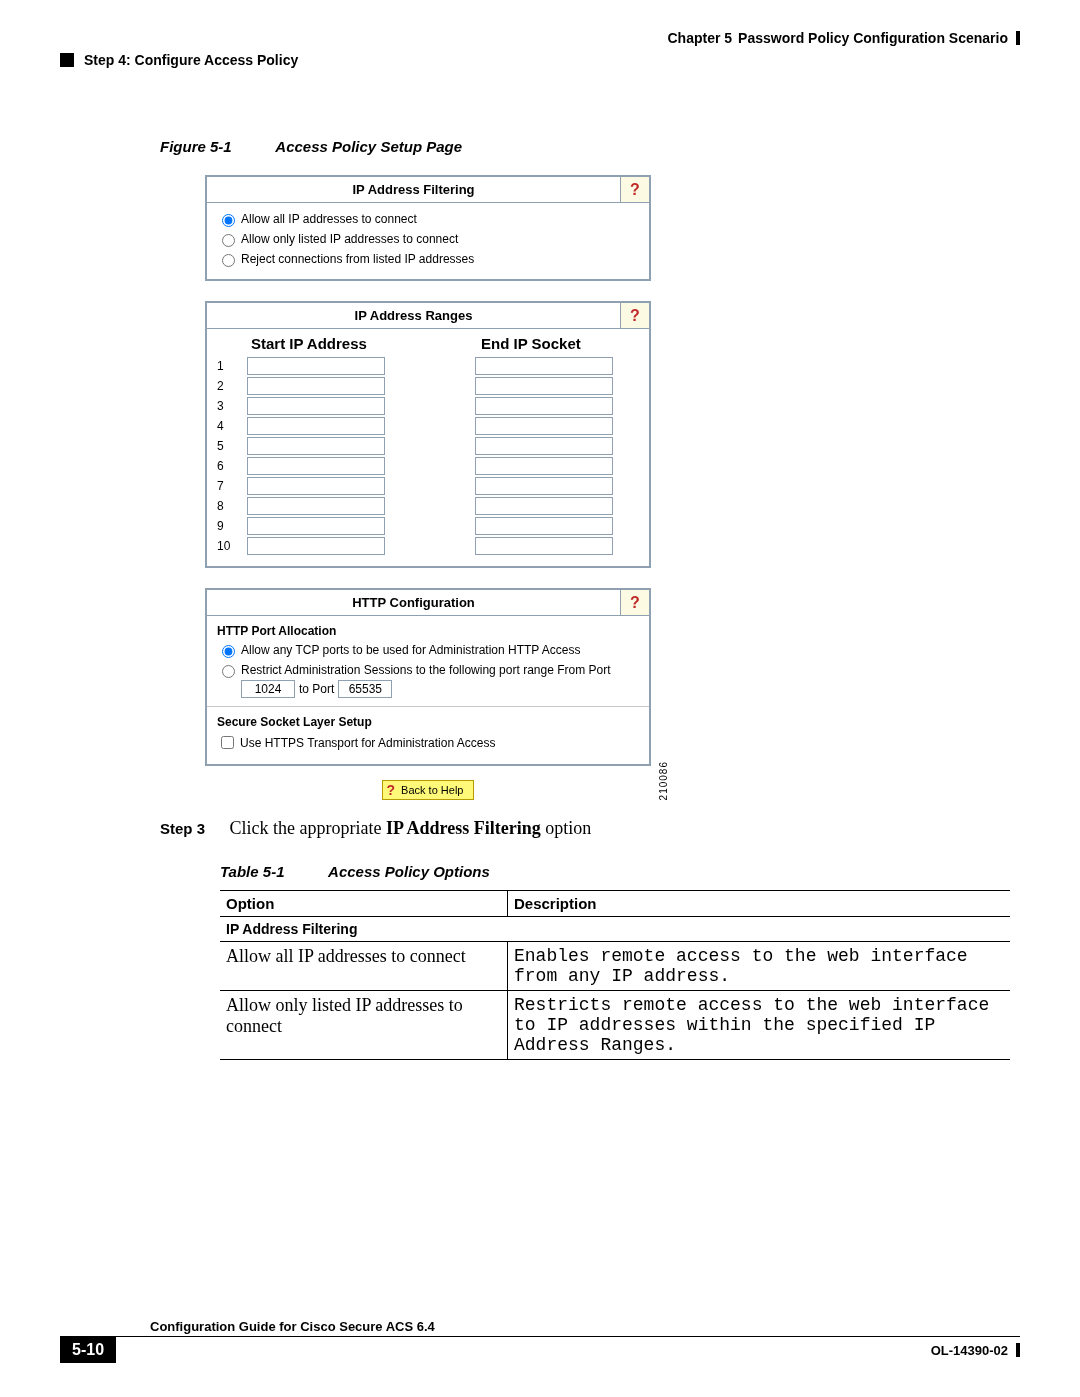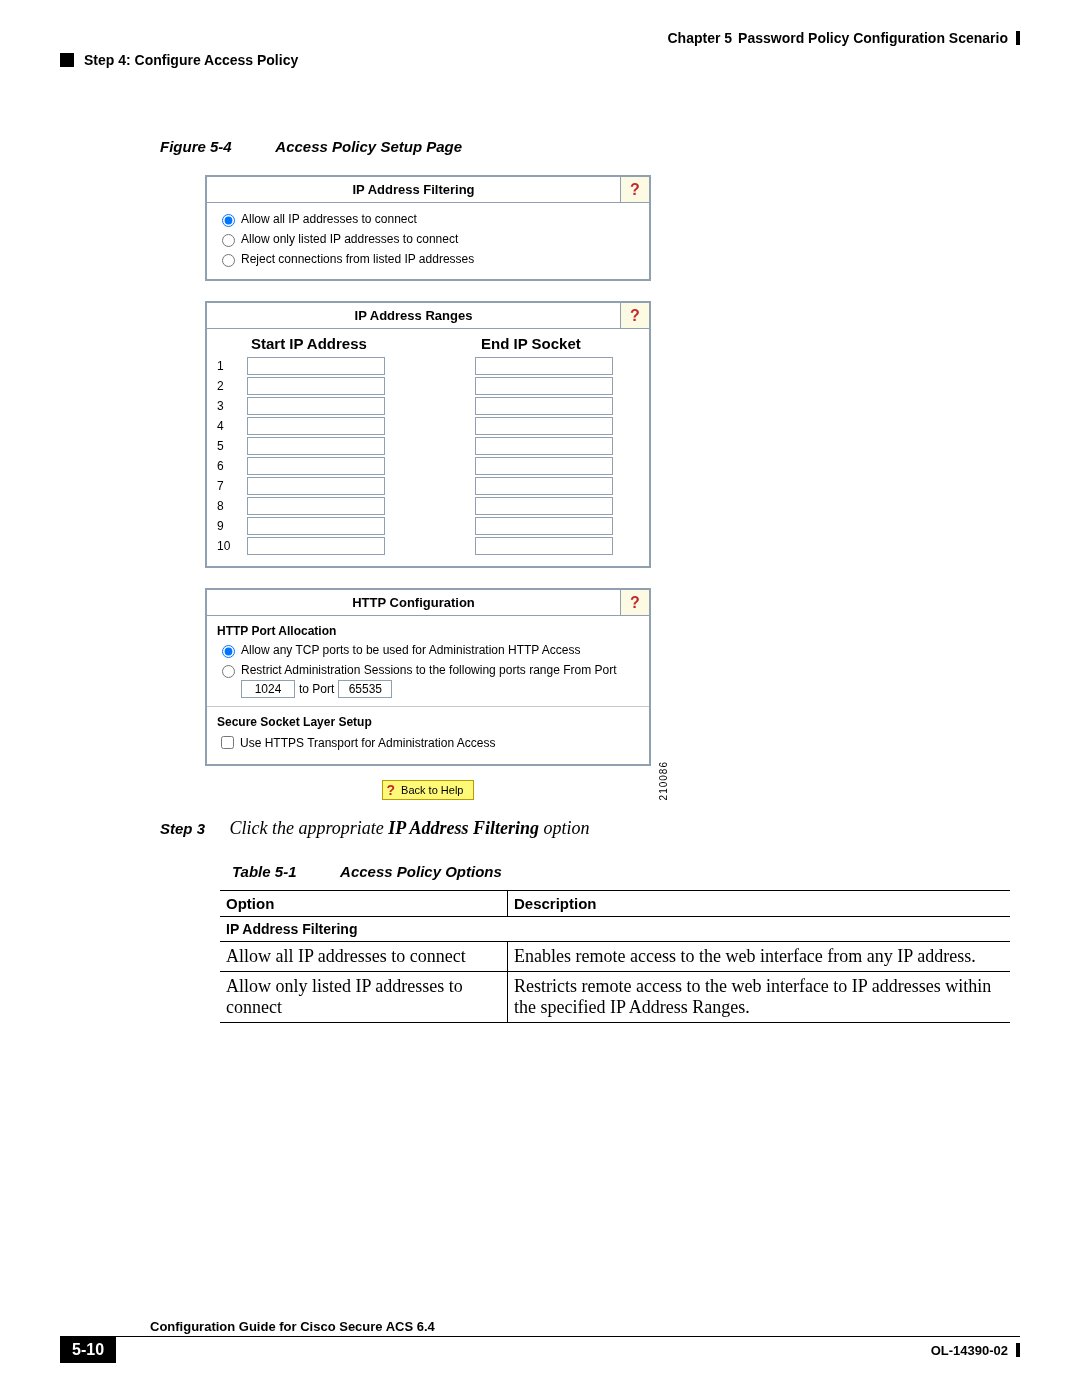--- a/index.html
+++ b/index.html
@@ -213,33 +213,32 @@
     writing-mode: vertical-rl;
     transform: rotate(180deg);
     color:#000;
   }
   
   .step-line {
     margin-top: 18px;
     margin-left: 100px;
     font-size: 18px;
     font-family: "Times New Roman", serif;
-    font-style: italic;
   }
   .step-line b.label { font-family: Arial, sans-serif; font-size: 15px; font-weight: 700; margin-right: 20px;}
   .step-line b.ip { font-weight: 700; }
   .tbl-caption {
     margin-top: 24px;
     margin-left: 160px;
     font-family: Arial, Helvetica, sans-serif;
     font-style: italic;
     font-weight: 700;
     font-size: 15px;
   }
-  .tbl-caption .cap-label { margin-right: 40px; margin-left: 12px;}
+  .tbl-caption .cap-label { margin-right: 40px;}
   
   table.opts {
     margin-top: 10px;
     margin-left: 160px;
     border-collapse: collapse;
     width: 790px;
     font-size: 18px;
   }
   table.opts th {
     font-family: Arial, Helvetica, sans-serif;
@@ -259,21 +258,21 @@
     border-bottom: 1px solid #000;
   }
   table.opts td.cell-a {
     font-family: "Times New Roman", serif;
     padding: 4px 6px;
     border-right: 1px solid #000;
     border-bottom: 1px solid #000;
     vertical-align: top;
   }
   table.opts td.cell-b {
-    font-family: Liberation Serif, serif;
+    font-family: Liberation Mono, monospace;
     padding: 4px 6px;
     border-bottom: 1px solid #000;
     vertical-align: top;
   }
   
   .footer {
     position: absolute;
     left: 60px;
     right: 60px;
     bottom: 34px;
@@ -323,21 +322,21 @@
     <span class="section-title"><span class="chapter-label">Chapter 5</span><span>Password Policy Configuration Scenario</span></span>
     <span class="hdr-tick"></span>
   </div>
 
   <div class="running running-left">
     <span class="sq sq-left"></span>
     <span class="section-title">Step 4: Configure Access Policy</span>
   </div>
 
   <div class="fig-caption">
-    <span class="cap-label">Figure 5-4</span>
+    <span class="cap-label">Figure 5-1</span>
     <span>Access Policy Setup Page</span>
   </div>
 
   <div class="shot-wrap">
 
     <div class="panel">
       <div class="panel-header">
         <div class="panel-title">IP Address Filtering</div>
         <div class="help-cell">
             <span class="qmark">?</span>
@@ -435,21 +434,21 @@
           </div>
       </div>
       <div class="panel-body" style="padding-top:4px;">
         <div class="subhdr">HTTP Port Allocation</div>
         <div class="port-row">
           <input type="radio" name="httpport" checked="" style="">
           <span>Allow any TCP ports to be used for Administration HTTP Access</span>
         </div>
         <div class="port-row">
           <input type="radio" name="httpport" style="">
-          <span>Restrict Administration Sessions to the following ports range From Port</span>
+          <span>Restrict Administration Sessions to the following port range From Port</span>
           <div class="port-sub">
             <input type="text" value="1024" style="">
             <span>to Port</span>
             <input type="text" value="65535" style="">
           </div>
         </div>
         <div class="divider"></div>
         <div class="subhdr">Secure Socket Layer Setup</div>
         <div class="opt-row">
           <input type="checkbox" style="">

